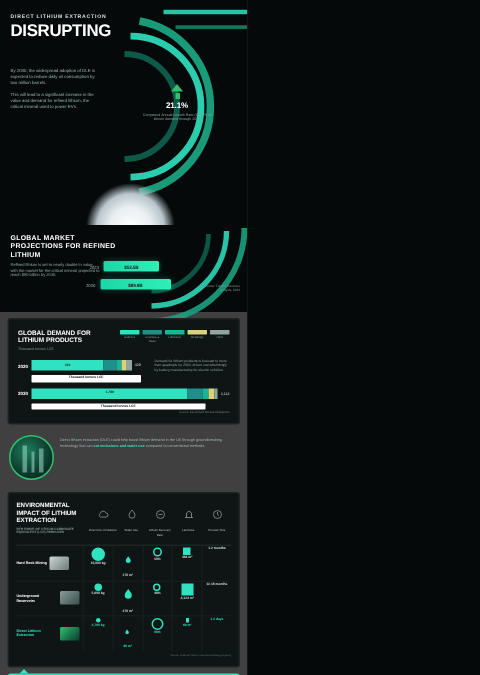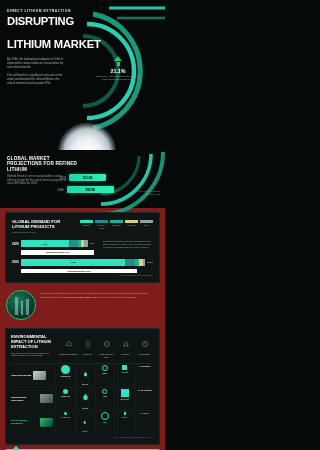--- a/index.html
+++ b/index.html
@@ -4,21 +4,21 @@
 <style>
   * { margin:0; padding:0; box-sizing:border-box; }
   html,body { width:165px; height:450px; }
   body {
     font-family:"Liberation Sans", sans-serif;
     background:#05090a;
     color:#e8f2f0;
     overflow:hidden;
     position:relative;
   }
-  .page { width:165px; height:450px; position:relative; overflow:hidden; background:#7f1d1d; }
+  .page { width:165px; height:450px; position:relative; overflow:hidden; background:#404040; }
 
   
   .hero { position:relative; height:150px; overflow:hidden; background:#05090a; }
   .hero-bg-arcs { position:absolute; right:-28px; top:6px; width:120px; height:130px; }
   .hero-inner { position:relative; padding:9px 6px 0 7px; z-index:4; }
   .eyebrow {
     font-size:3.4px; letter-spacing:.55px; font-weight:bold;
     color:#d9e6e3; text-transform:uppercase; margin-bottom:3px;
   }
   .headline {
@@ -172,21 +172,20 @@
       <div class="arrow-stem"></div>
       <div class="stat-num">21.1%</div>
       <div class="stat-cap">Compound Annual Growth Rate (CAGR) of lithium demand through 2030</div>
     </div>
 
     <div class="hero-inner">
       <div class="eyebrow">DIRECT LITHIUM EXTRACTION</div>
       <h1 class="headline">
         <span>DISRUPTING</span><br>
         <br>
-        <span>LITHIUM MARKET</span>
       </h1>
       <div class="hero-body">
         <p>By 2030, the widespread adoption of DLE is expected to reduce daily oil consumption by two million barrels.</p>
         <p>This will lead to a significant increase in the value and demand for refined lithium, the critical mineral used to power EVs.</p>
       </div>
     </div>
   </section>
 
   <section class="projections">
     <svg class="proj-arcs" viewBox="0 0 74 72">

